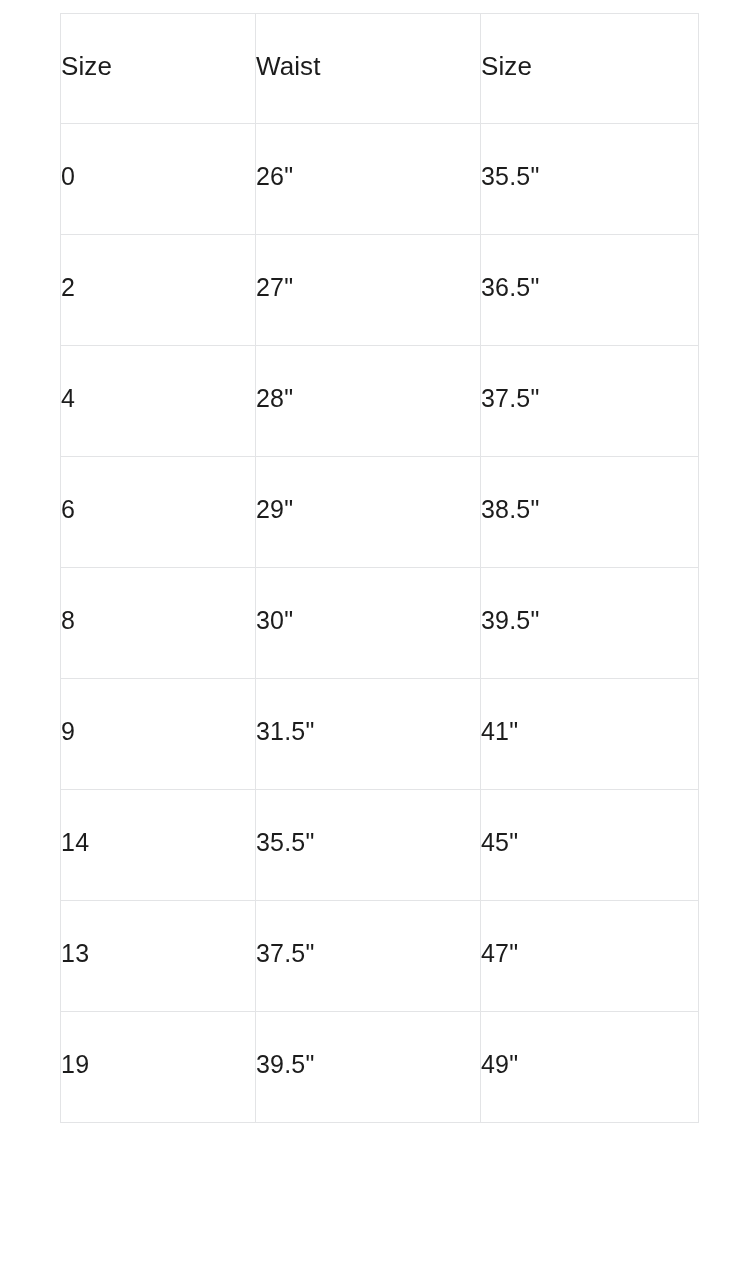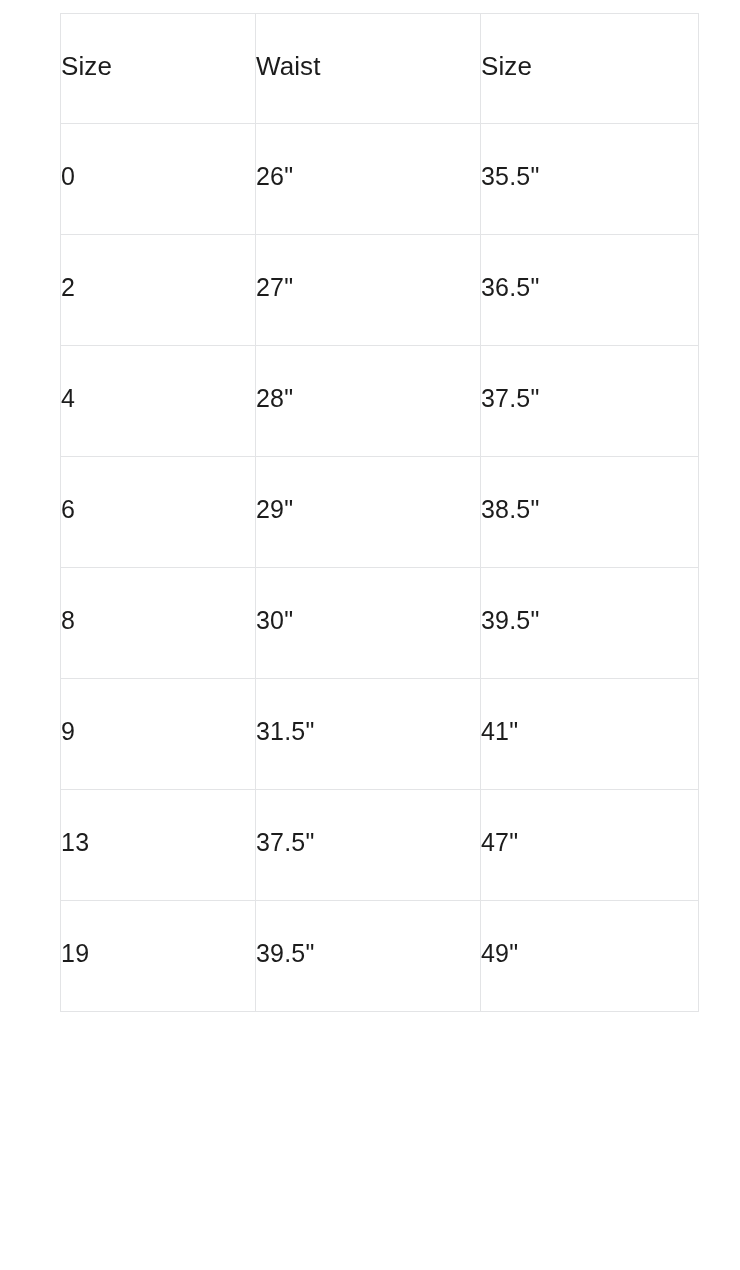--- a/index.html
+++ b/index.html
@@ -166,20 +166,31 @@
             </td>
           <td class="col-waist">
               <span class="cell-text">31.5"</span>
             </td>
           <td class="col-hips">
               <span class="cell-text">41"</span>
             </td>
         </tr>
         <tr>
           <td class="col-size">
+              <span class="cell-text">14</span>
+            </td>
+          <td class="col-waist">
+              <span class="cell-text">35.5"</span>
+            </td>
+          <td class="col-hips">
+              <span class="cell-text">45"</span>
+            </td>
+        </tr>
+        <tr>
+          <td class="col-size">
               <span class="cell-text">13</span>
             </td>
           <td class="col-waist">
               <span class="cell-text">37.5"</span>
             </td>
           <td class="col-hips">
               <span class="cell-text">47"</span>
             </td>
         </tr>
         <tr>

